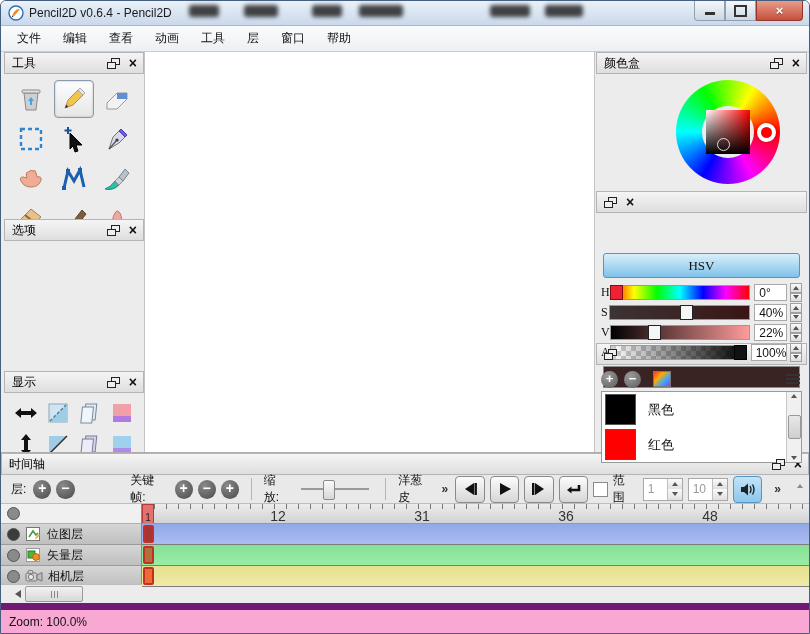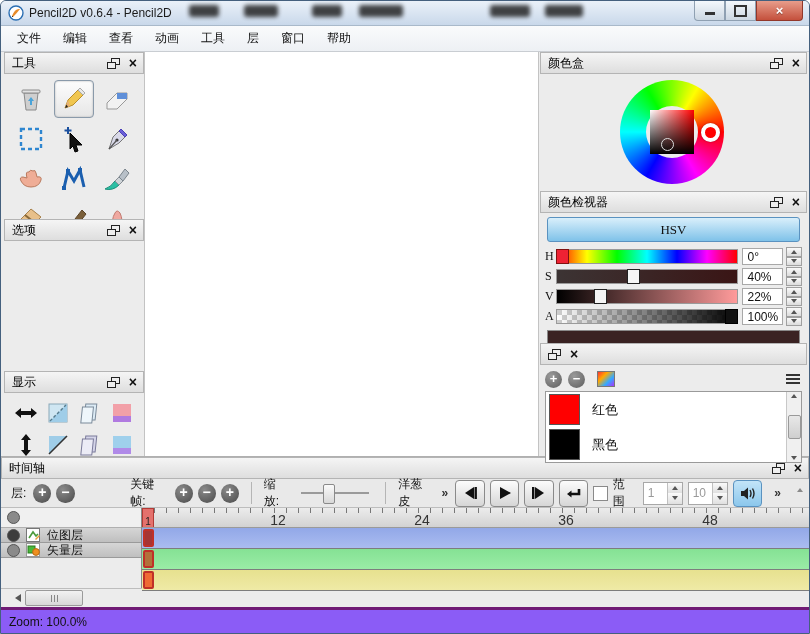--- a/index.html
+++ b/index.html
@@ -21,21 +21,21 @@
   .glyph-min{width:10px;height:3px;background:#333;margin-top:6px;}
   .glyph-restore{width:9px;height:8px;border:2px solid #333;}
   .glyph-close{color:#fff;font-weight:bold;font-size:13px;line-height:1;text-shadow:0 1px 1px #00000055;}
   
   .menubar{height:25px;background:linear-gradient(#fafbfc,#edf0f4);border-bottom:1px solid #c9cdd2;
     display:flex;align-items:center;padding-left:5px;flex:0 0 auto;}
   .menu-item{padding:2px 11px;cursor:default;}
   
   .main{flex:1 1 auto;display:flex;min-height:0;}
   .dock-left{width:143px;flex:0 0 auto;padding-left:3px;box-sizing:border-box;}
-  .dock-right{width:270px;flex:0 0 auto;padding:0 2px 0 1px;box-sizing:border-box;}
+  .dock-right{width:214px;flex:0 0 auto;padding:0 2px 0 1px;box-sizing:border-box;}
   .canvas{flex:1;background:#fff;border-left:1px solid #c3c3c3;border-right:1px solid #c3c3c3;}
   
   .panel-header{height:20px;background:linear-gradient(#f5f5f5,#dedede);border:1px solid #b4b4b4;
     display:flex;align-items:center;padding:0 4px 0 7px;}
   .panel-title{flex:1;font-size:12px;color:#000;}
   .float-btn{width:13px;height:11px;position:relative;margin-right:7px;cursor:pointer;}
   .float-btn i{position:absolute;border:1px solid #222;background:#eee;width:7px;height:5px;display:block;}
   .float-btn i:first-child{right:0;top:0;}
   .float-btn i:last-child{left:0;bottom:0;}
   .close-x{font-size:14px;font-weight:bold;color:#111;line-height:1;cursor:pointer;padding:0 2px;}
@@ -53,21 +53,21 @@
   .wheel{position:absolute;left:80px;top:6px;width:104px;height:104px;border-radius:50%;
     background:conic-gradient(from 90deg,#f00,#f0f,#00f,#0ff,#0f0,#ff0,#f00);cursor:crosshair;}
   .wheel-hole{position:absolute;inset:26px;border-radius:50%;background:#ececec;}
   .sv-square{position:absolute;left:30px;top:30px;width:44px;height:44px;
     background:linear-gradient(to top,#000,rgba(0,0,0,0)),linear-gradient(to right,#fff,#f00);cursor:crosshair;}
   .sv-cursor{position:absolute;left:11px;top:28px;width:11px;height:11px;border:1.5px solid #ddd;border-radius:50%;}
   .hue-cursor{position:absolute;left:81px;top:43px;width:11px;height:11px;border:4px solid #fff;
     border-radius:50%;background:#f00;box-shadow:0 0 2px #0006;}
   
   .inspector-body{height:130px;padding:3px 5px 0 5px;box-sizing:border-box;}
-  .tabs{display:flex;gap:18px;padding:1px 2px 5px 2px;}
+  .tabs{display:flex;gap:18px;padding:1px 2px 5px 2px;margin-top:36px;}
   .tab{flex:1;height:23px;border:1px solid #98a8b8;border-radius:3px;display:flex;align-items:center;
     justify-content:center;font-family:"Liberation Serif","DejaVu Serif",serif;font-size:13px;cursor:pointer;}
   .tab.active{background:linear-gradient(#d9effb,#7fc2e9);border-color:#5a92c0;}
   .tab.inactive{background:linear-gradient(#fbfbfb,#dedede);}
   .srow{display:flex;align-items:center;height:19px;margin-bottom:1px;}
   .slabel{width:11px;font-family:"Liberation Serif","DejaVu Serif",serif;font-size:12px;}
   .sbar{width:188px;height:15px;position:relative;border:1px solid #9a9a9a;box-sizing:border-box;cursor:pointer;}
   .sbar .handle{position:absolute;top:-1px;width:13px;height:15px;border:1px solid #222;box-sizing:border-box;}
   .bar-h{background:linear-gradient(to right,#f00,#ff0,#0f0,#0ff,#00f,#f0f,#f00);}
   .bar-s{background:linear-gradient(to right,#3c3434,#3a1515);}
@@ -119,21 +119,21 @@
   .spinbox{width:40px;height:21px;border:1px solid #a8a8a8;background:#fff;display:flex;align-items:center;}
   .spinbox .num{flex:1;padding-left:4px;color:#9a9a9a;}
   .spinbox .arrows{width:14px;height:100%;display:flex;flex-direction:column;border-left:1px solid #c0c0c0;}
   .spinbox .arrows b{flex:1;background:linear-gradient(#fafafa,#e0e0e0);display:flex;align-items:center;justify-content:center;cursor:pointer;}
   .vscroll-up{position:absolute;right:2px;top:3px;width:15px;height:15px;display:flex;align-items:center;justify-content:center;cursor:pointer;}
   .vscroll-up .tri-up{border-bottom-color:#8a8a8a;}
   
   .tl-tracks{flex:1;display:flex;min-height:0;}
   .tl-left{width:140px;flex:0 0 auto;border-right:1px solid #8a8a8a;display:flex;flex-direction:column;}
   .tl-right{flex:1;display:flex;flex-direction:column;min-width:0;}
-  .lrow{height:15px;flex:0 0 auto;display:flex;align-items:center;border-bottom:1px solid #9a9a9a;
+  .lrow{height:21px;flex:0 0 auto;display:flex;align-items:center;border-bottom:1px solid #9a9a9a;
     background:linear-gradient(#d6d6d6,#bfbfbf);padding-left:6px;gap:5px;cursor:pointer;box-sizing:border-box;}
   .lrow.top{background:#f0f0f0;border-bottom:1px solid #b0b0b0;height:20px;}
   .dot{width:11px;height:11px;border-radius:50%;border:1px solid #555;background:#8a8a8a;flex:0 0 auto;cursor:pointer;}
   .dot.on{background:#3c3c3c;}
   .ruler{height:20px;flex:0 0 auto;background:linear-gradient(#ececec,#d2d2d2);border-bottom:1px solid #9a9a9a;
     position:relative;box-sizing:border-box;overflow:hidden;cursor:pointer;}
   .ruler .ticks{position:absolute;left:0;right:0;top:0;height:5px;
     background:repeating-linear-gradient(to right,#777 0 1px,transparent 1px 12px);}
   .rmark{position:absolute;top:4px;width:24px;text-align:center;font-size:14px;color:#333;}
   .frame1{position:absolute;left:0;top:0;width:12px;height:20px;background:#e4716d;border:1px solid #b33a35;
@@ -146,21 +146,21 @@
   .key.k1{background:#a63535;}
   .key.k2{background:#b2713a;}
   .key.k3{background:#ef6a33;}
   .tl-fill{flex:1;background:#ececec;}
   
   .hscroll{height:18px;flex:0 0 auto;background:#ececec;border-top:1px solid #bdbdbd;display:flex;align-items:center;padding-left:14px;gap:4px;}
   .harrow{width:0;height:0;border-top:4px solid transparent;border-bottom:4px solid transparent;border-right:6px solid #555;cursor:pointer;}
   .hthumb{width:56px;height:14px;border:1px solid #9a9a9a;border-radius:2px;background:linear-gradient(#f2f2f2,#d8d8d8);
     display:flex;align-items:center;justify-content:center;gap:2px;cursor:pointer;}
   .hthumb i{display:block;width:1px;height:7px;background:#888;}
-  .statusbar{height:23px;flex:0 0 auto;background:#8b5cf6;border-top:3px solid #701a75;display:flex;align-items:center;padding-left:8px;text-align:center;}
+  .statusbar{height:23px;flex:0 0 auto;background:#f9a8d4;border-top:7px solid #701a75;display:flex;align-items:center;padding-left:8px;text-align:center;}
 </style>
 </head>
 <body>
 
 <div class="window">
 
   <div class="titlebar">
     <svg class="app-icon" viewBox="0 0 16 16">
       <circle cx="8" cy="8" r="7" fill="#fff" stroke="#2b6fb3" stroke-width="1.4"></circle>
       <path d="M4 11 Q7 3 12 4 Q9 8 5 12 Z" fill="#e88b2a"></path>
@@ -374,21 +374,20 @@
         <div class="wheel">
           <div class="wheel-hole"></div>
           <div class="sv-square">
             <div class="sv-cursor"></div>
           </div>
           <div class="hue-cursor"></div>
         </div>
       </div>
 
       <div class="panel-header">
-        <span class="panel-title">颜色检视器</span>
         <span class="float-btn">
             <i></i>
             <i></i>
           </span>
         <span class="close-x">×</span>
       </div>
       <div class="inspector-body">
         <div class="tabs">
           <div class="tab active">HSV</div>
         </div>
@@ -468,26 +467,26 @@
           <span class="circle-btn">−</span>
           <span class="pal-icon"></span>
           <span class="pal-menu">
               <i></i>
               <i></i>
               <i></i>
             </span>
         </div>
         <div class="pal-list">
           <div class="pal-row">
+            <span class="swatch swatch-black"></span>
+            <span class="pal-label">黑色</span>
+          </div>
+          <div class="pal-row">
             <span class="swatch swatch-red"></span>
             <span class="pal-label">红色</span>
-          </div>
-          <div class="pal-row">
-            <span class="swatch swatch-black"></span>
-            <span class="pal-label">黑色</span>
           </div>
           <div class="pal-scroll">
             <span class="tri-up"></span>
             <span class="pal-thumb"></span>
             <span class="tri-down"></span>
           </div>
         </div>
       </div>
     </div>
   </div>
@@ -596,28 +595,38 @@
         </div>
         <div class="lrow">
           <span class="dot"></span>
           <svg width="17" height="16" viewBox="0 0 17 16">
             <rect x="1.5" y="1.5" width="13" height="13" fill="#fff" stroke="#999"></rect>
             <rect x="3" y="4" width="7" height="7" fill="#4ab83a" stroke="#2a7a20"></rect>
             <circle cx="11" cy="10" r="3.4" fill="#f09020" stroke="#b86a10"></circle>
           </svg>
           <span>矢量层</span>
         </div>
+        <div class="lrow">
+          <span class="dot"></span>
+          <svg width="18" height="16" viewBox="0 0 18 16">
+            <rect x="1" y="5" width="11" height="8" rx="1.5" fill="#cfcfcf" stroke="#777"></rect>
+            <circle cx="6" cy="9" r="2.6" fill="#ececec" stroke="#777"></circle>
+            <polygon points="12,7 17,4.5 17,13 12,11" fill="#bdbdbd" stroke="#777"></polygon>
+            <rect x="3" y="2.5" width="5" height="3" rx="1.4" fill="#cfcfcf" stroke="#777"></rect>
+          </svg>
+          <span>相机层</span>
+        </div>
         <div class="tl-fill"></div>
       </div>
 
       <div class="tl-right">
         <div class="ruler">
           <span class="ticks"></span>
           <span class="rmark" style="left:124px">12</span>
-          <span class="rmark" style="left:268px">24</span>
+          <span class="rmark" style="left:268px">31</span>
           <span class="rmark" style="left:412px">36</span>
           <span class="rmark" style="left:556px">48</span>
           <span class="frame1">1</span>
         </div>
         <div class="trow bitmap">
           <span class="key k1"></span>
         </div>
         <div class="trow vector">
           <span class="key k2"></span>
         </div>

